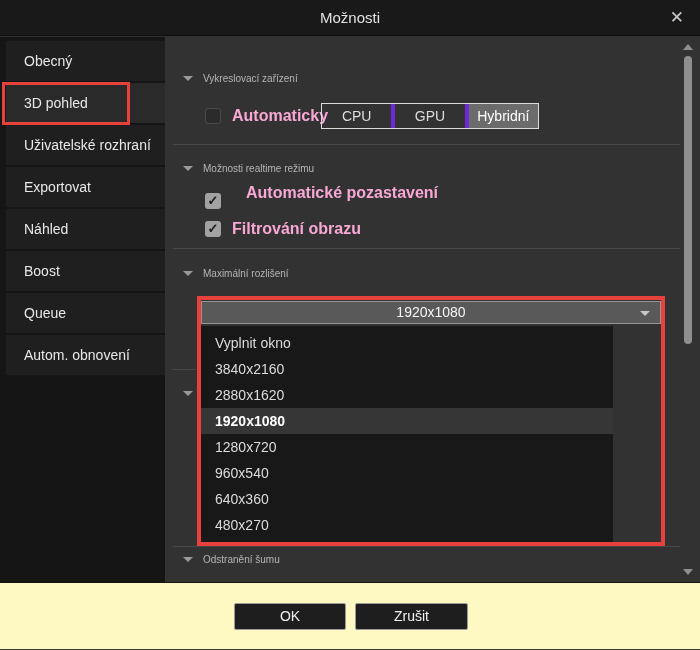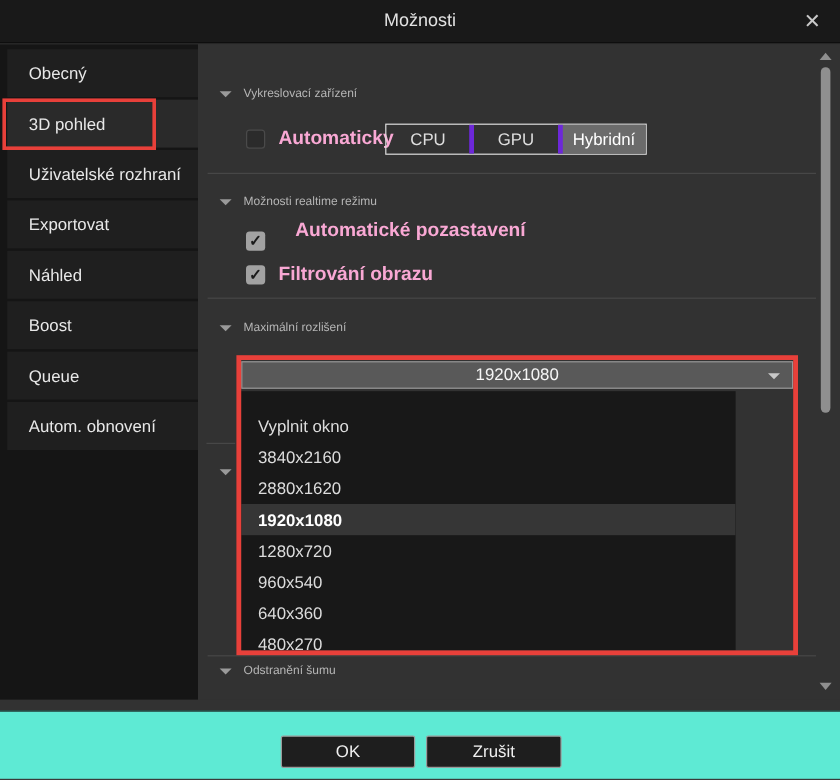--- a/index.html
+++ b/index.html
@@ -67,21 +67,21 @@
   .combobox {
     width:460px; height:23px; background:#595959; border:1px solid #969696;
     text-align:center; line-height:21px; font-size:14px; color:#f5f5f5; cursor:pointer;
   }
   .combobox .tri-down {
     position:absolute; right:10px; top:9px;
     border-top-color:#c8c8c8; border-left-width:5px; border-right-width:5px;
   }
   
   .droplist {
-    width:412px; height:216px; background:#181818; padding-top:16px; overflow:hidden;
+    width:412px; height:216px; background:#181818; padding-top:4px; overflow:hidden;
   }
   .droplist .opt {
     height:26px; line-height:26px; padding-left:14px; font-size:14px;
     color:#dcdcdc; cursor:pointer; white-space:nowrap;
   }
   .droplist .opt.selected { background:#363636; color:#ffffff; font-weight:bold; }
   
   .sb-thumb {
     position:absolute; left:684px; top:56px; width:8px; height:288px;
     background:#8f8f8f; border-radius:4px; cursor:pointer;
@@ -91,22 +91,22 @@
     border-left:5px solid transparent; border-right:5px solid transparent;
     border-bottom:6px solid #8f8f8f;
   }
   .sb-down {
     position:absolute; left:683px; top:569px; width:0; height:0; cursor:pointer;
     border-left:5px solid transparent; border-right:5px solid transparent;
     border-top:6px solid #8f8f8f;
   }
   
   .footer {
-    position:absolute; left:0; bottom:0; width:700px; height:58px;
-    background:#5eead4; border-top:1px solid #131313; border-bottom:1px solid #3a3a3a;
+    position:absolute; left:0; bottom:0; width:700px; height:68px;
+    background:#fef9c3; border-top:1px solid #131313; border-bottom:1px solid #3a3a3a;
   }
   .btn {
     position:absolute; top:20px; height:27px; background:#1e1e1e;
     border:1px solid #9a9a9a; border-radius:2px; color:#f0f0f0;
     font-size:14px; text-align:center; line-height:25px; cursor:pointer;
   }
   .btn-ok { left:234px; width:112px; }
   .btn-cancel { left:355px; width:113px; }
   
   .anno { position:absolute; border:4px solid #e8403a; pointer-events:none; }

